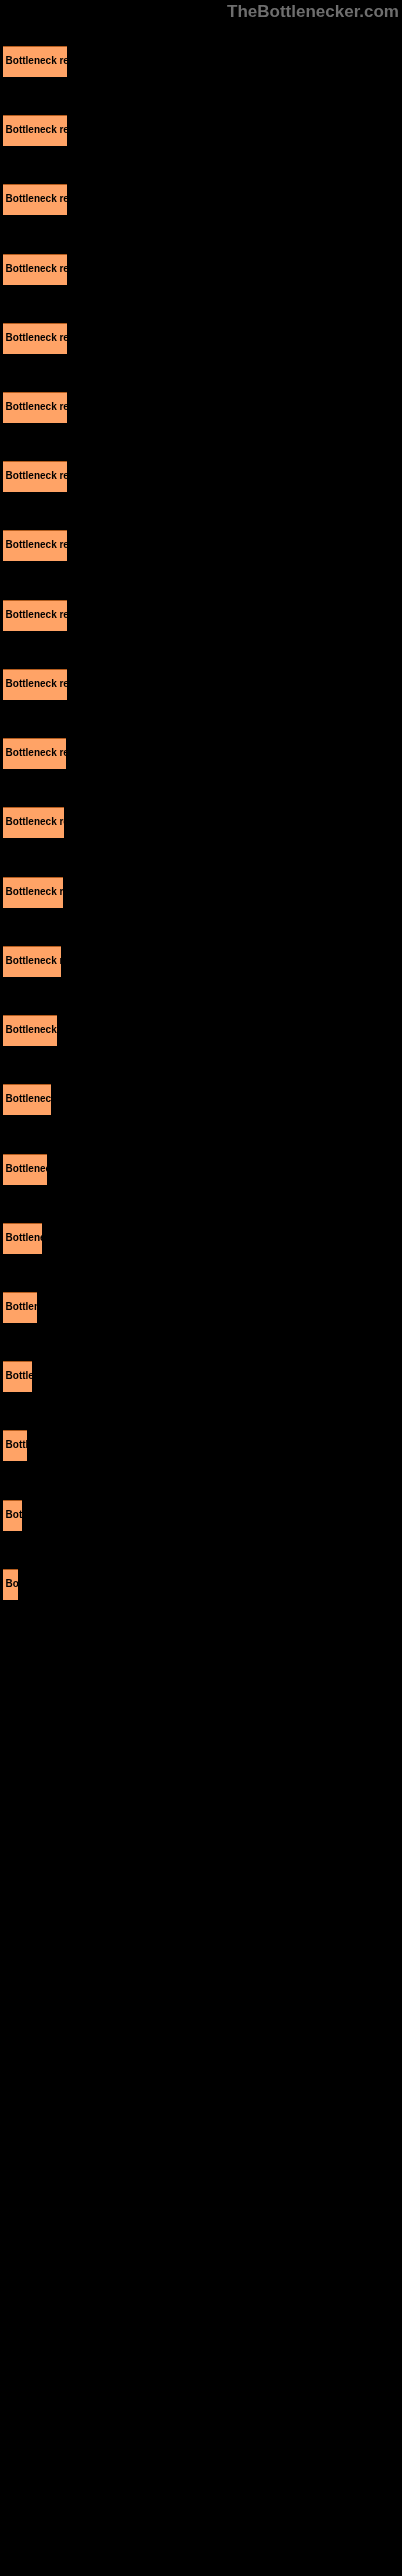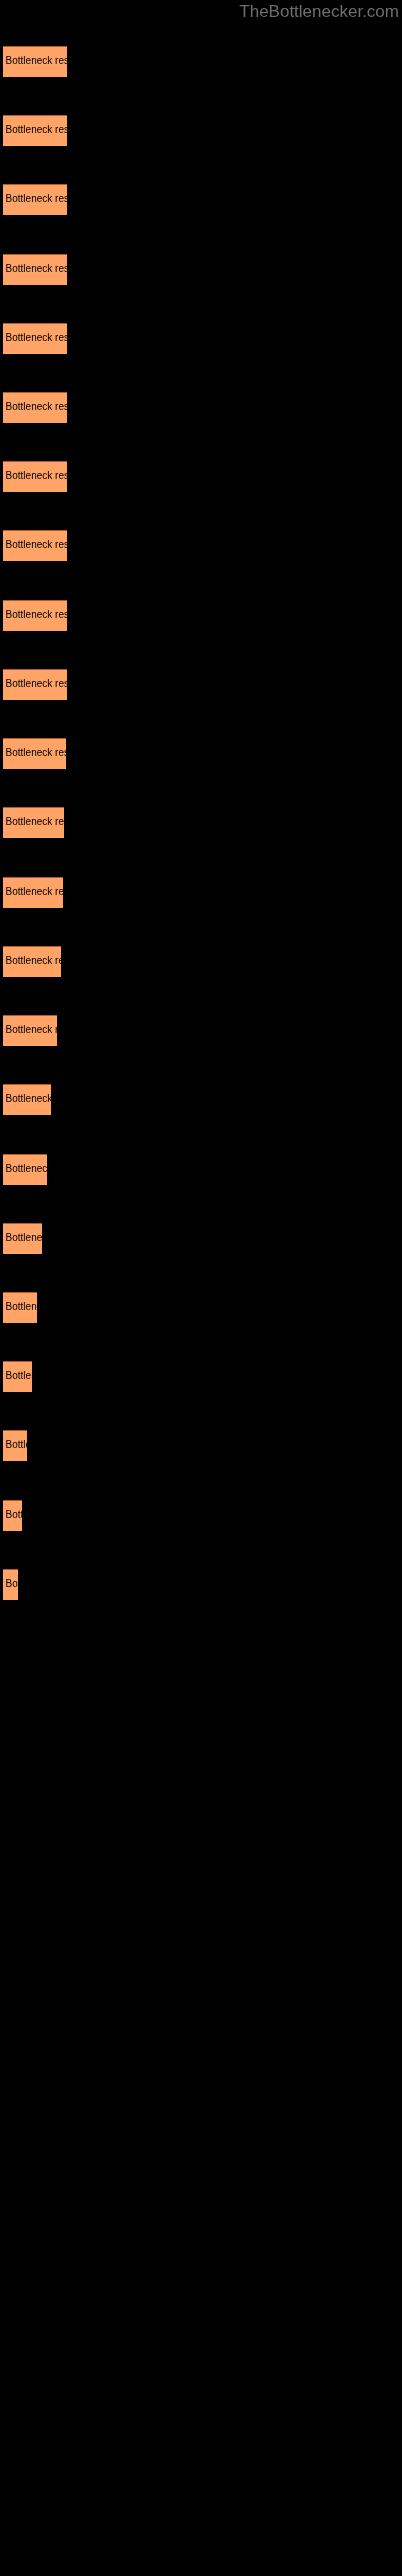--- a/index.html
+++ b/index.html
@@ -13,20 +13,21 @@
     position: relative;
     overflow: hidden;
     font-family: "Liberation Sans", sans-serif;
     -webkit-font-smoothing: antialiased;
   }
   .page {
     position: relative;
     width: 403px;
     height: 2576px;
     background: #000000;
+    font-weight: bold;
   }
   .site-title {
     position: absolute;
     top: 0px;
     left: 0px;
     width: 399px;
     text-align: right;
     font-size: 17px;
     line-height: 24px;
     color: #6e6e6e;

